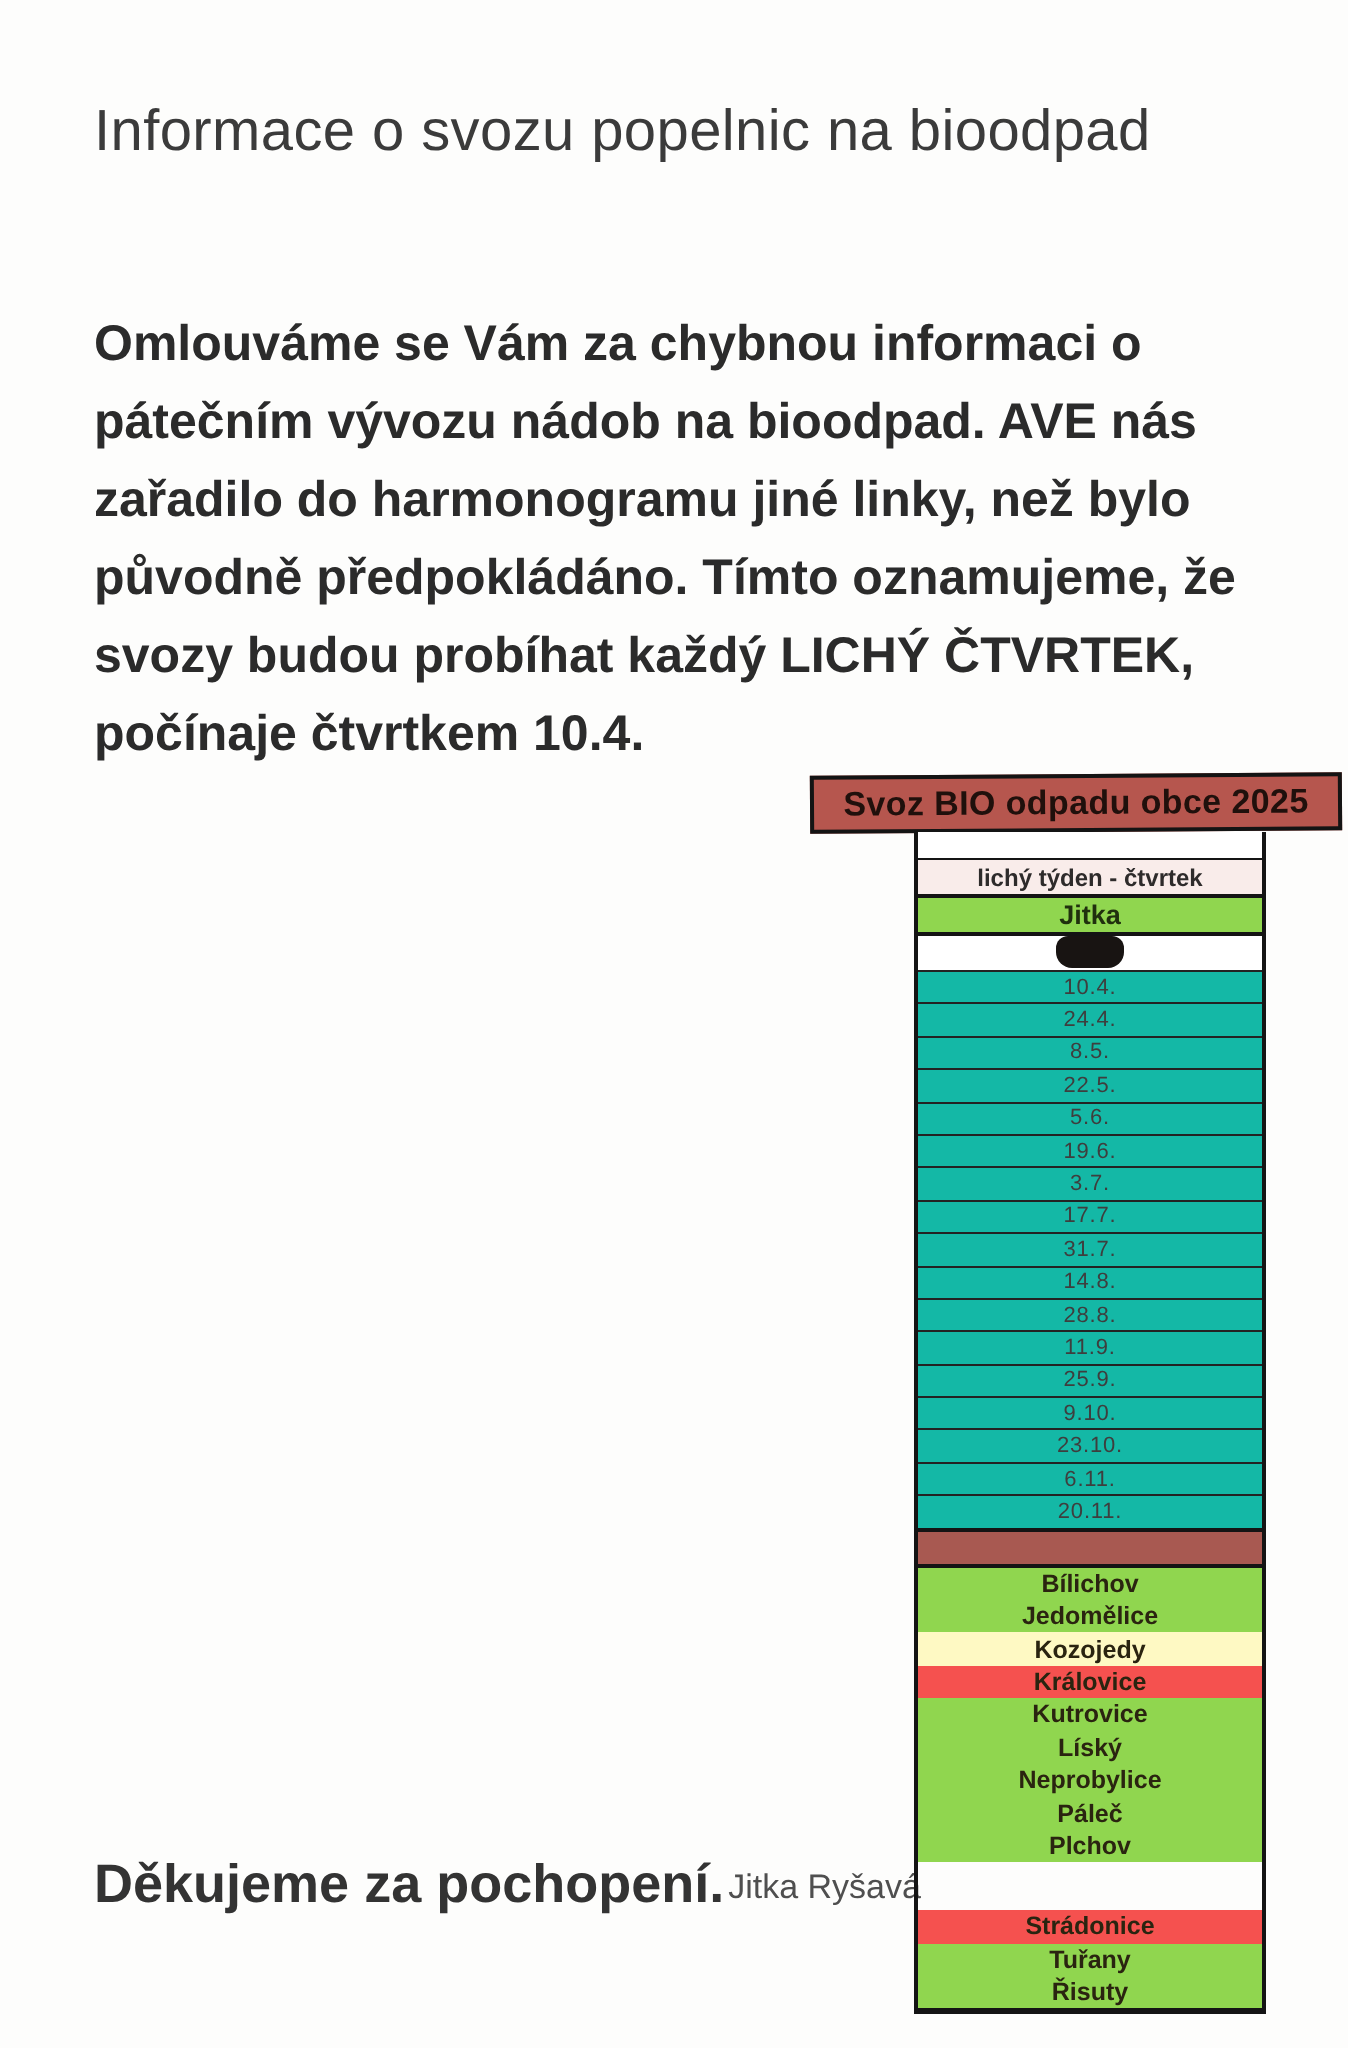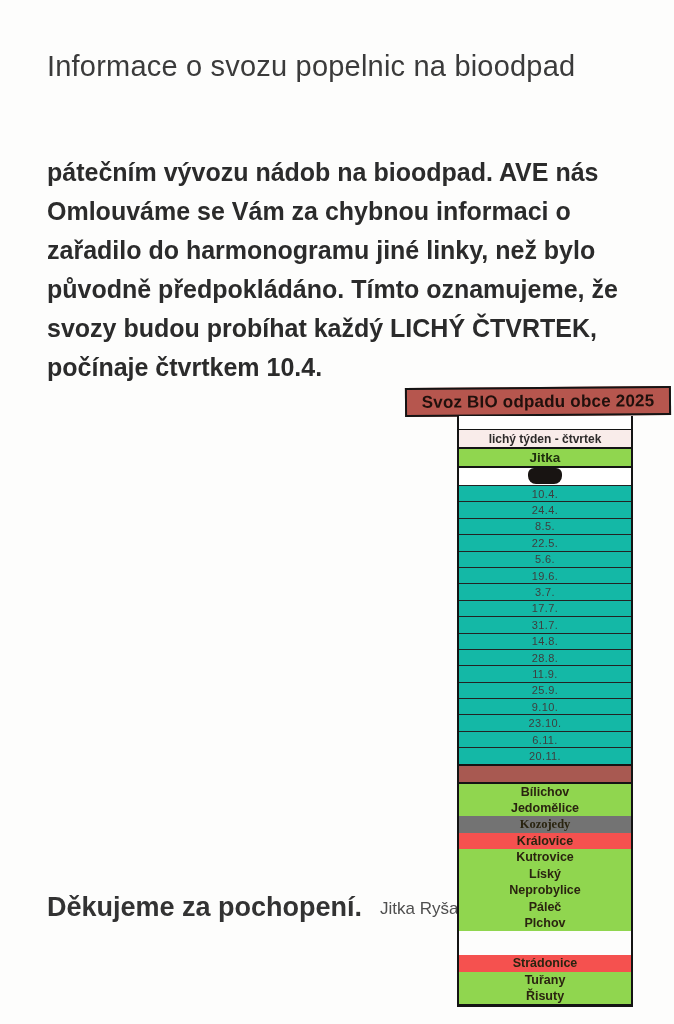--- a/index.html
+++ b/index.html
@@ -10,21 +10,21 @@
   }
   .page-title{
     position:absolute;left:47px;top:50px;
     font-size:29px;font-weight:400;color:#3b3b3b;letter-spacing:.2px;
   }
   .notice{
     position:absolute;left:47px;top:153px;width:600px;
     font-size:25px;font-weight:700;color:#2b2b2b;line-height:39px;
   }
   .closing-row{
-    position:absolute;left:47px;top:892px;display:flex;align-items:flex-end;gap:18px;
+    position:absolute;left:47px;top:927px;display:flex;align-items:flex-end;gap:2px;
   }
   .closing-text{font-size:27px;font-weight:700;color:#333;}
   .signature{font-size:17px;font-weight:400;color:#4f4f4f;padding-bottom:4px;}
 
   
   .banner{
     position:absolute;left:405px;top:387px;width:262px;height:25px;
     border:2px solid #141414;
     display:flex;align-items:center;justify-content:center;
     font-size:17px;font-weight:700;color:#20100c;letter-spacing:.2px;
@@ -60,22 +60,22 @@
   .village-row{
     height:16.4px;font-size:12.5px;font-weight:700;color:#2a2410;
   }
 </style>
 </head>
 <body>
 
 <div class="page-title">Informace o svozu popelnic na bioodpad</div>
 
 <div class="notice">
+  <div>Omlouváme se Vám za chybnou informaci o</div>
   <div>pátečním vývozu nádob na bioodpad. AVE nás</div>
-  <div>Omlouváme se Vám za chybnou informaci o</div>
   <div>zařadilo do harmonogramu jiné linky, než bylo</div>
   <div>původně předpokládáno. Tímto oznamujeme, že</div>
   <div>svozy budou probíhat každý LICHÝ ČTVRTEK,</div>
   <div>počínaje čtvrtkem 10.4.</div>
 </div>
 
 <div class="closing-row">
   <span class="closing-text">Děkujeme za pochopení.</span>
   <span class="signature">Jitka Ryšavá</span>
 </div>
@@ -166,21 +166,21 @@
   <div>
 
       <div class="row village-row" style="background: rgb(144, 214, 79);">
         <span>Bílichov</span>
       </div>
 
       <div class="row village-row" style="background: rgb(144, 214, 79);">
         <span>Jedomělice</span>
       </div>
 
-      <div class="row village-row" style="background: #737373; font-family: Liberation Serif, serif;">
+      <div class="row village-row" style="background: #fef9c3;">
         <span>Kozojedy</span>
       </div>
 
       <div class="row village-row highlight" style="background: rgb(245, 81, 79);">
         <span>Královice</span>
       </div>
 
       <div class="row village-row" style="background: rgb(144, 214, 79);">
         <span>Kutrovice</span>
       </div>

